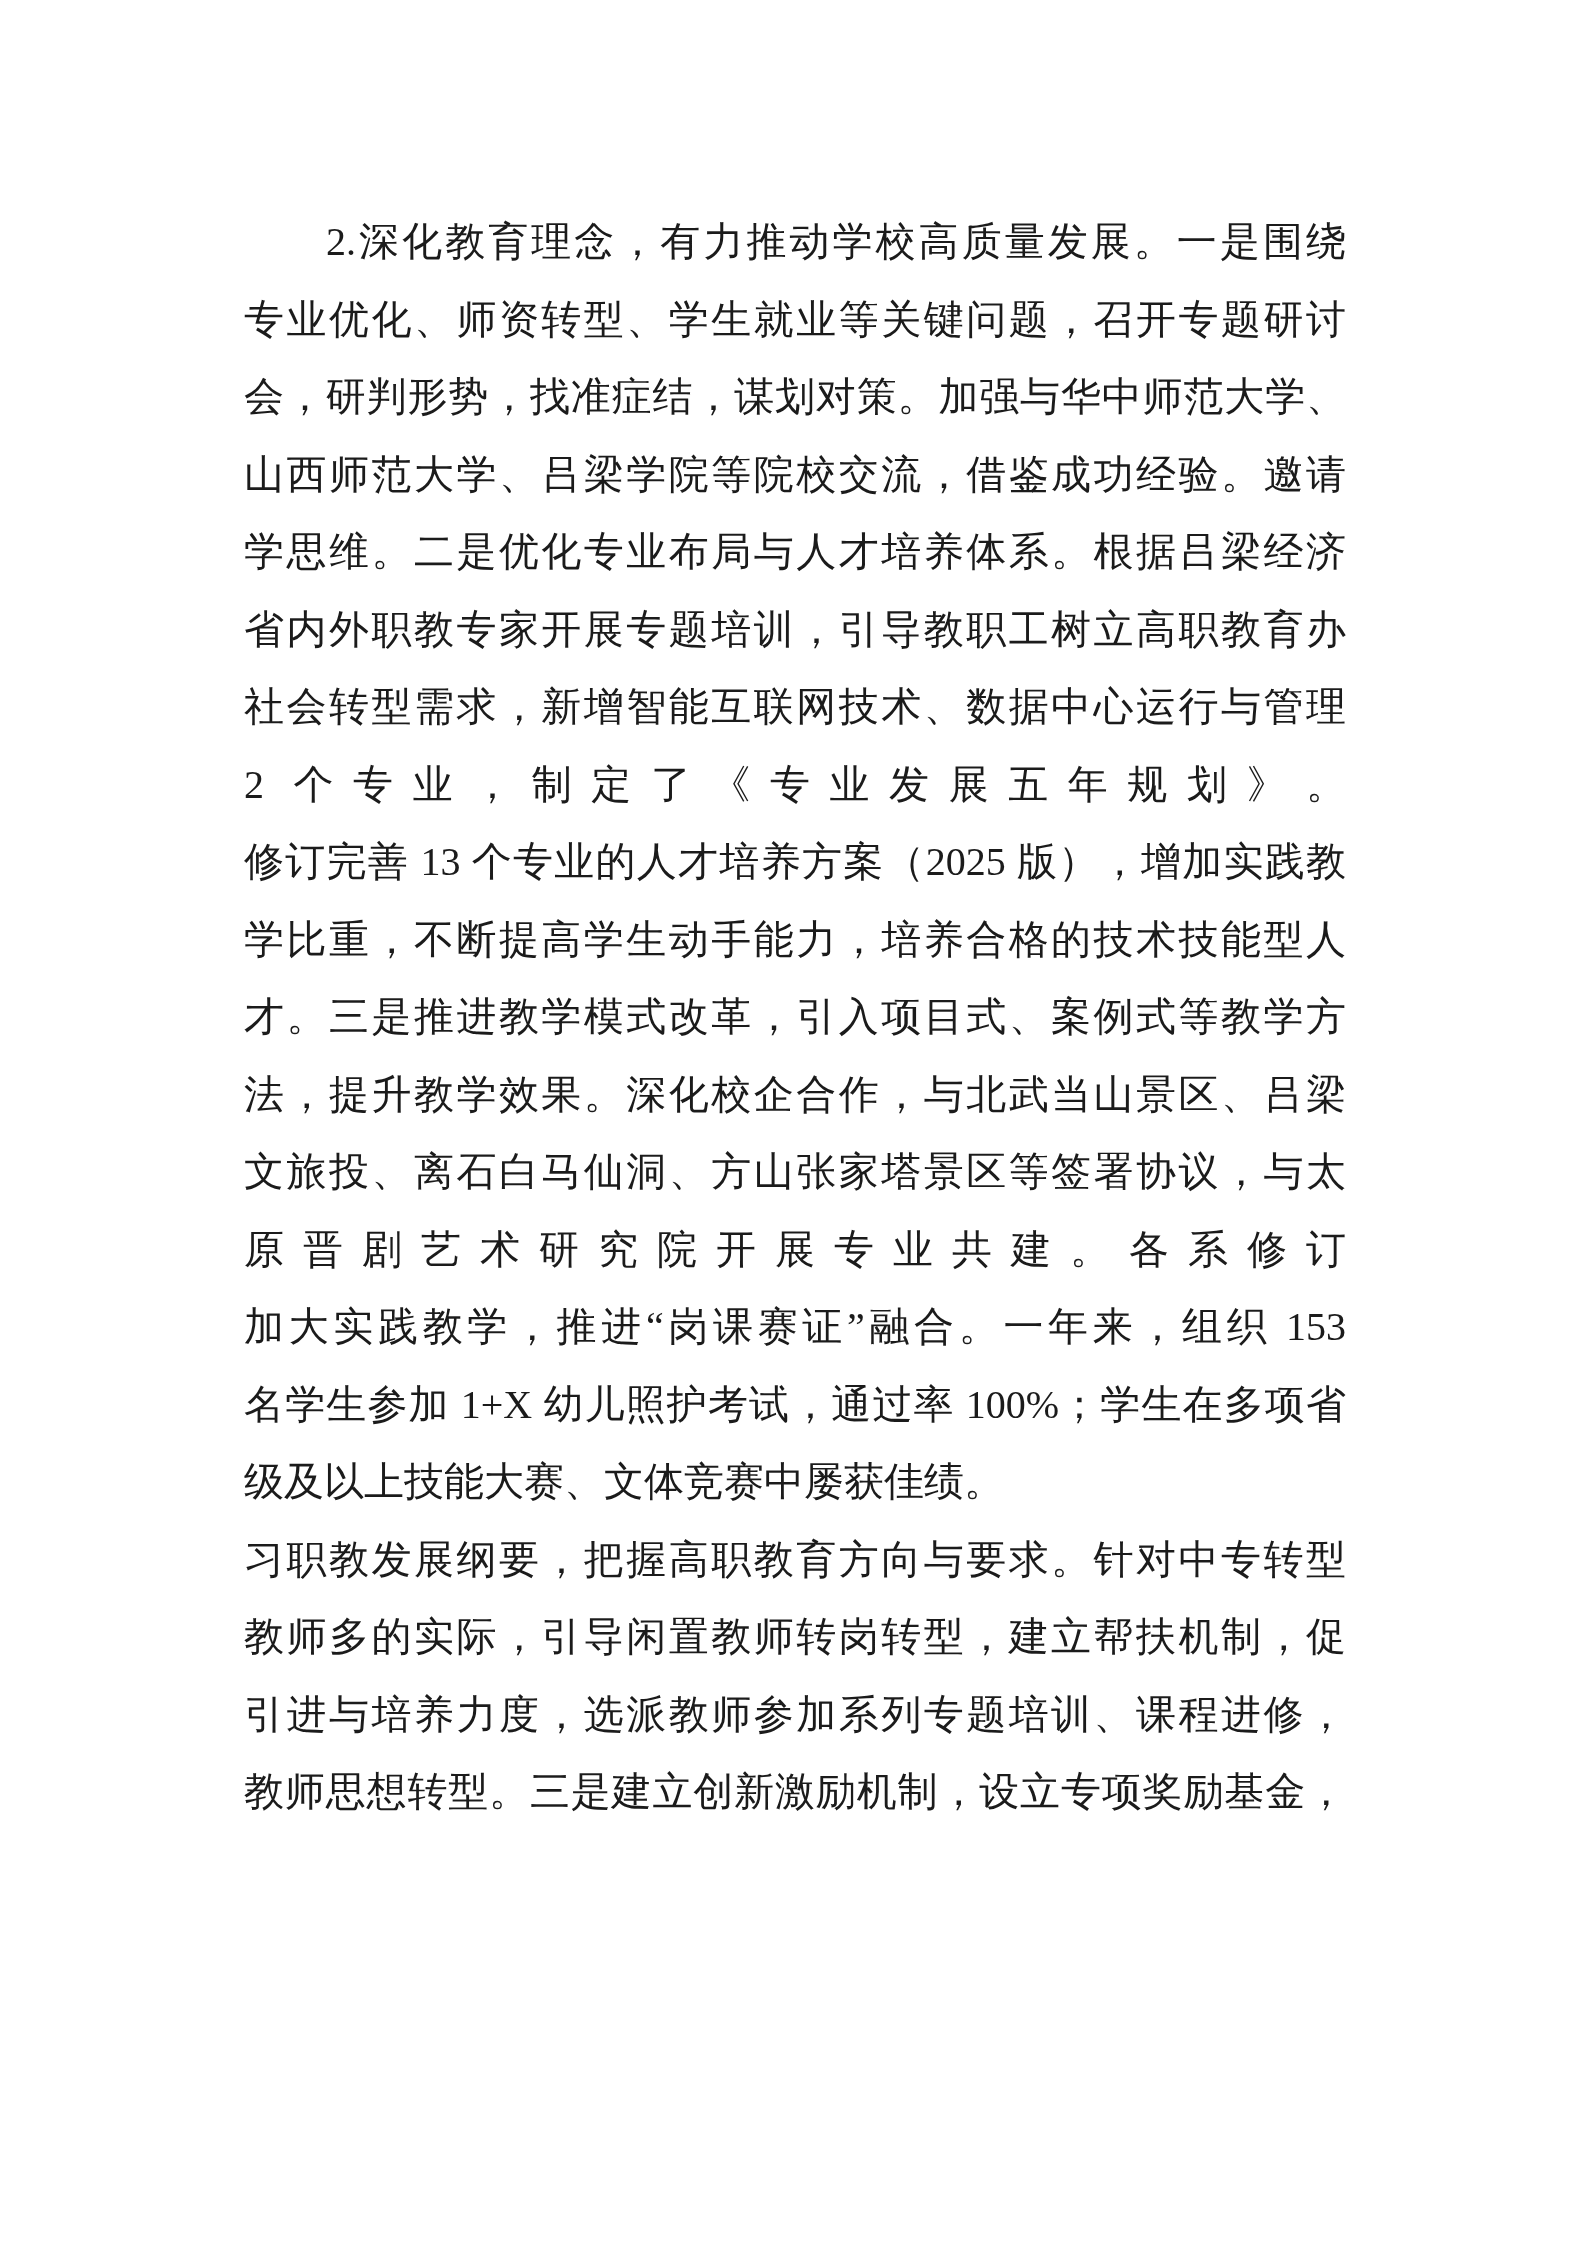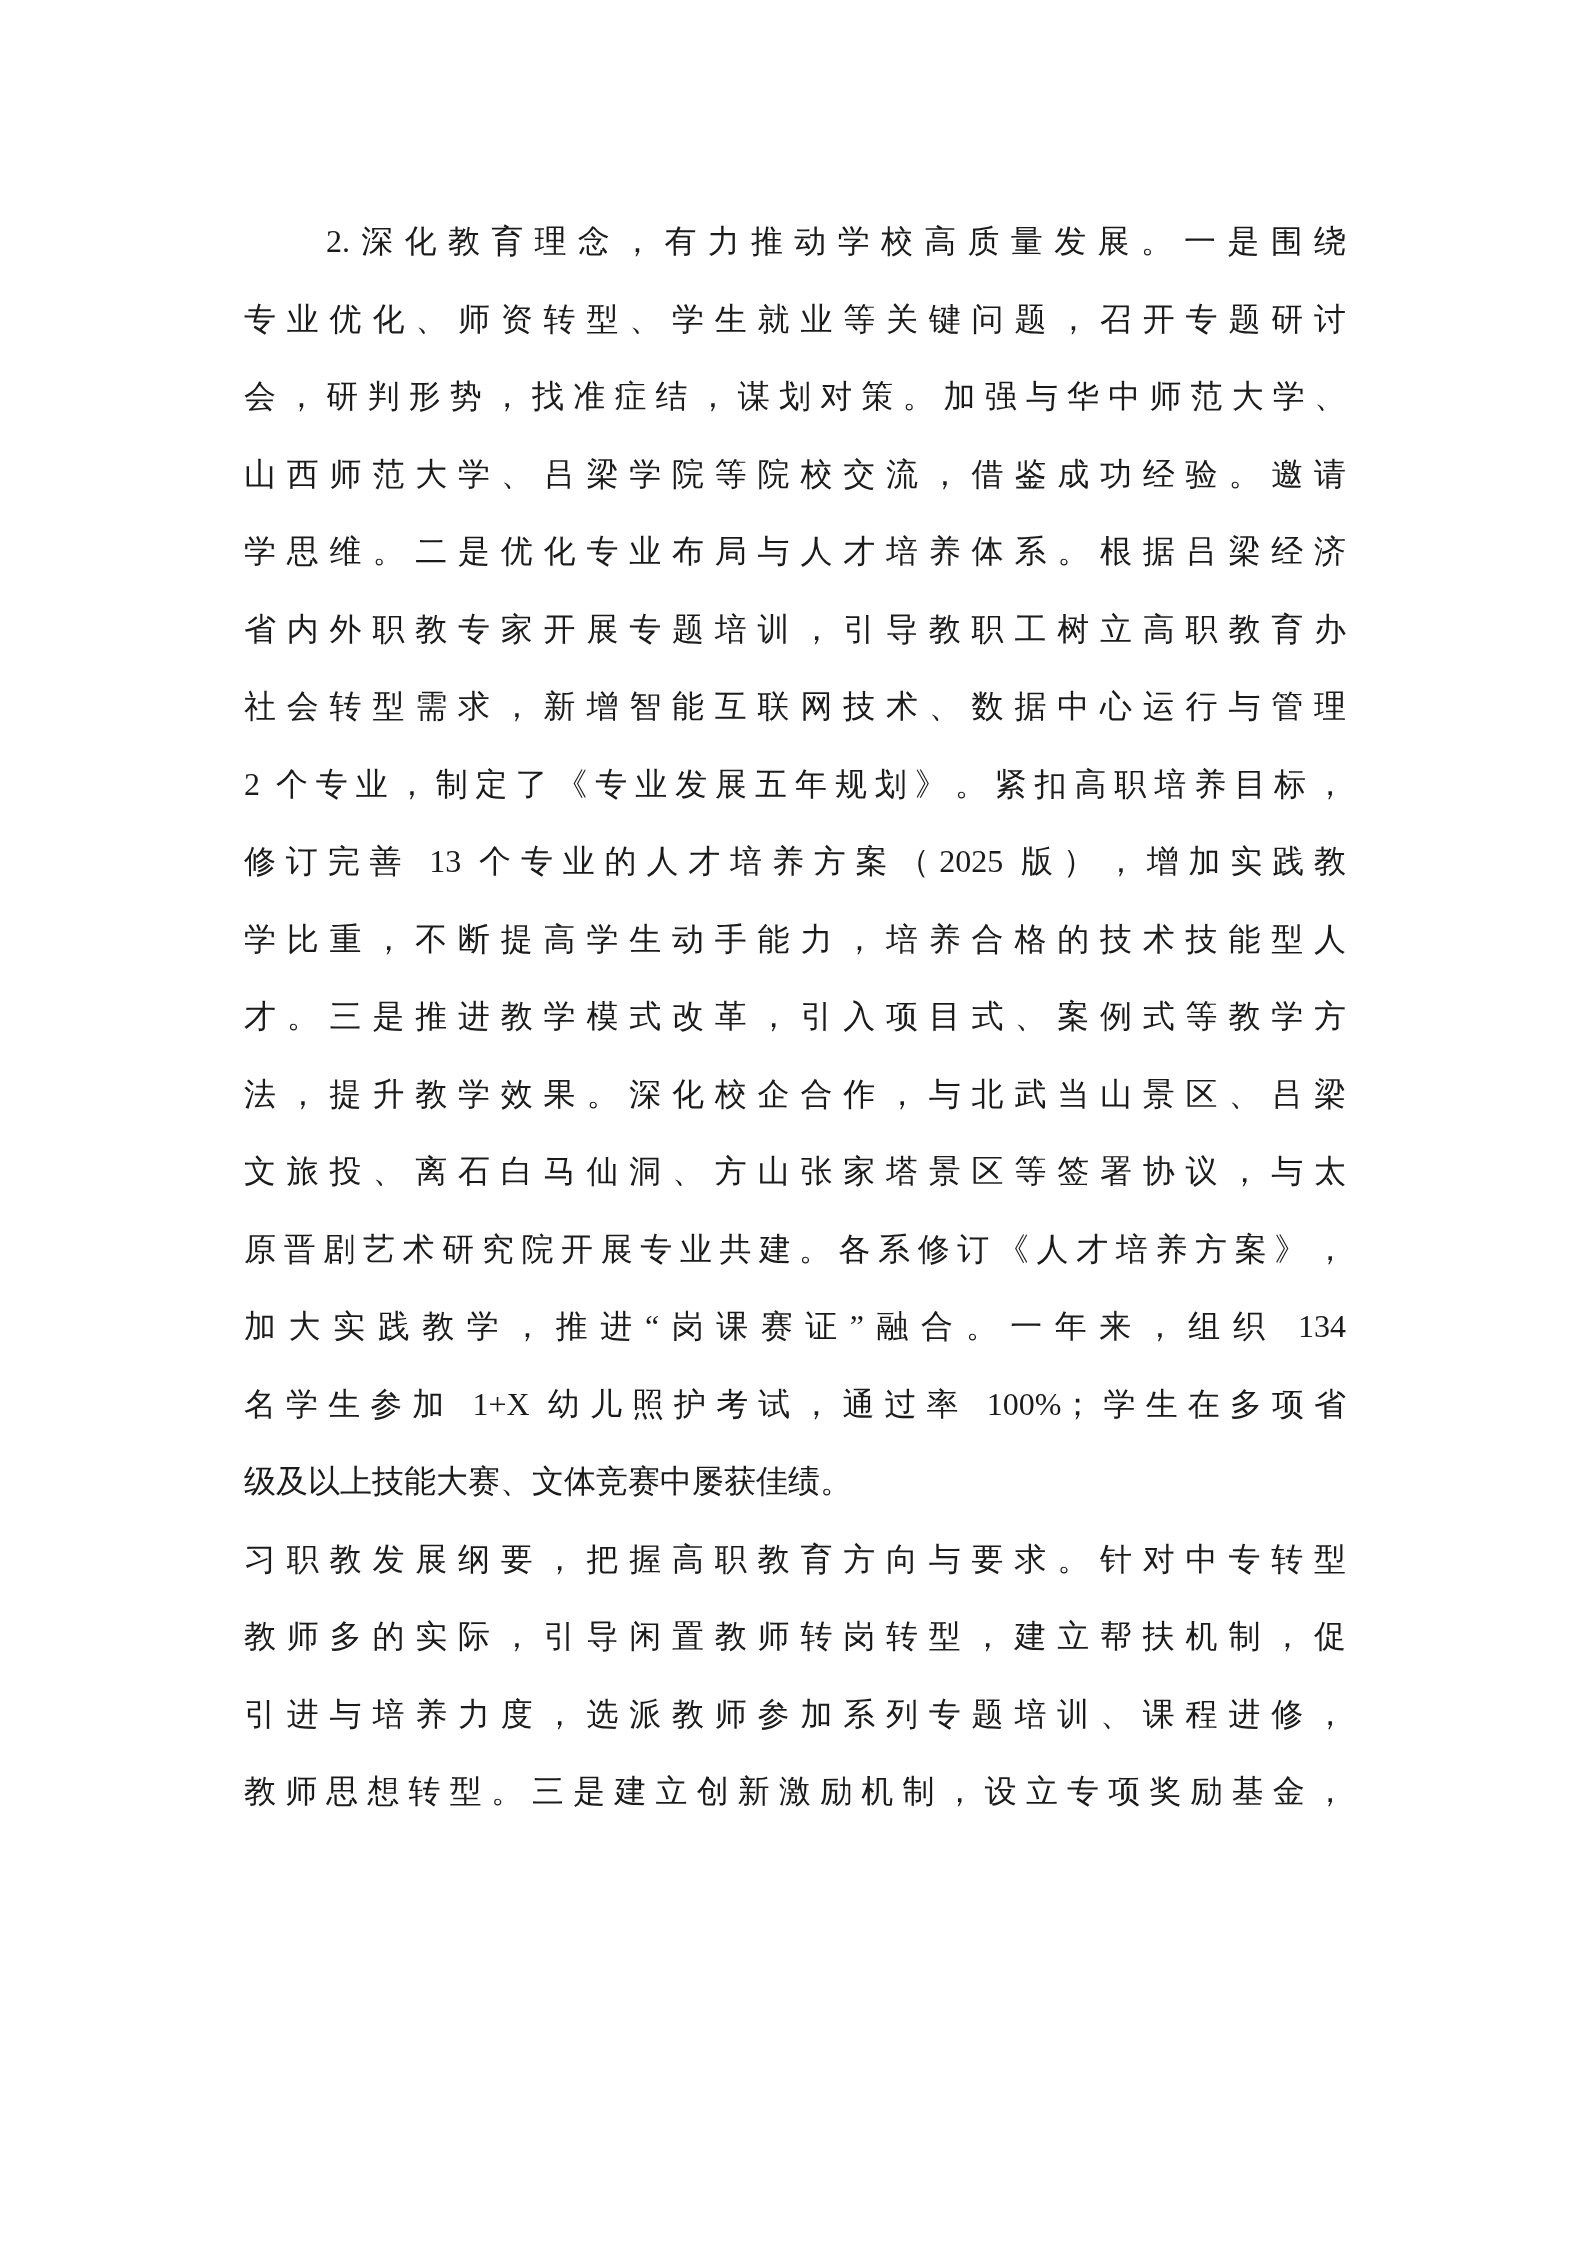--- a/index.html
+++ b/index.html
@@ -29,21 +29,21 @@
     width: 1102px;
     color: #1b1b1b;
   }
   .paragraph {
     margin: 0;
     padding: 0;
   }
   .line {
     height: 77.5px;
     line-height: 77.5px;
-    font-size: 32px;
+    font-size: 40px;
     text-align: justify;
     text-align-last: justify;
     -moz-text-align-last: justify;
     overflow: hidden;
     white-space: normal;
     word-break: keep-all;
   }
   .line.indent {
     text-indent: 82px;
   }
@@ -65,21 +65,21 @@
         <div class="line">学思维。二是优化专业布局与人才培养体系。根据吕梁经济</div>
         <div class="line">省内外职教专家开展专题培训，引导教职工树立高职教育办</div>
         <div class="line">社会转型需求，新增智能互联网技术、数据中心运行与管理</div>
         <div class="line">2 个专业，制定了《专业发展五年规划》。紧扣高职培养目标，</div>
         <div class="line">修订完善 13 个专业的人才培养方案（2025 版），增加实践教</div>
         <div class="line">学比重，不断提高学生动手能力，培养合格的技术技能型人</div>
         <div class="line">才。三是推进教学模式改革，引入项目式、案例式等教学方</div>
         <div class="line">法，提升教学效果。深化校企合作，与北武当山景区、吕梁</div>
         <div class="line">文旅投、离石白马仙洞、方山张家塔景区等签署协议，与太</div>
         <div class="line">原晋剧艺术研究院开展专业共建。各系修订《人才培养方案》，</div>
-        <div class="line">加大实践教学，推进“岗课赛证”融合。一年来，组织 134</div>
+        <div class="line">加大实践教学，推进“岗课赛证”融合。一年来，组织 153</div>
         <div class="line">名学生参加 1+X 幼儿照护考试，通过率 100%；学生在多项省</div>
         <div class="line no-stretch">级及以上技能大赛、文体竞赛中屡获佳绩。</div>
       </div>
       <div class="paragraph">
         <div class="line">习职教发展纲要，把握高职教育方向与要求。针对中专转型</div>
         <div class="line">教师多的实际，引导闲置教师转岗转型，建立帮扶机制，促</div>
         <div class="line">引进与培养力度，选派教师参加系列专题培训、课程进修，</div>
         <div class="line">教师思想转型。三是建立创新激励机制，设立专项奖励基金，</div>
       </div>
     </div>

